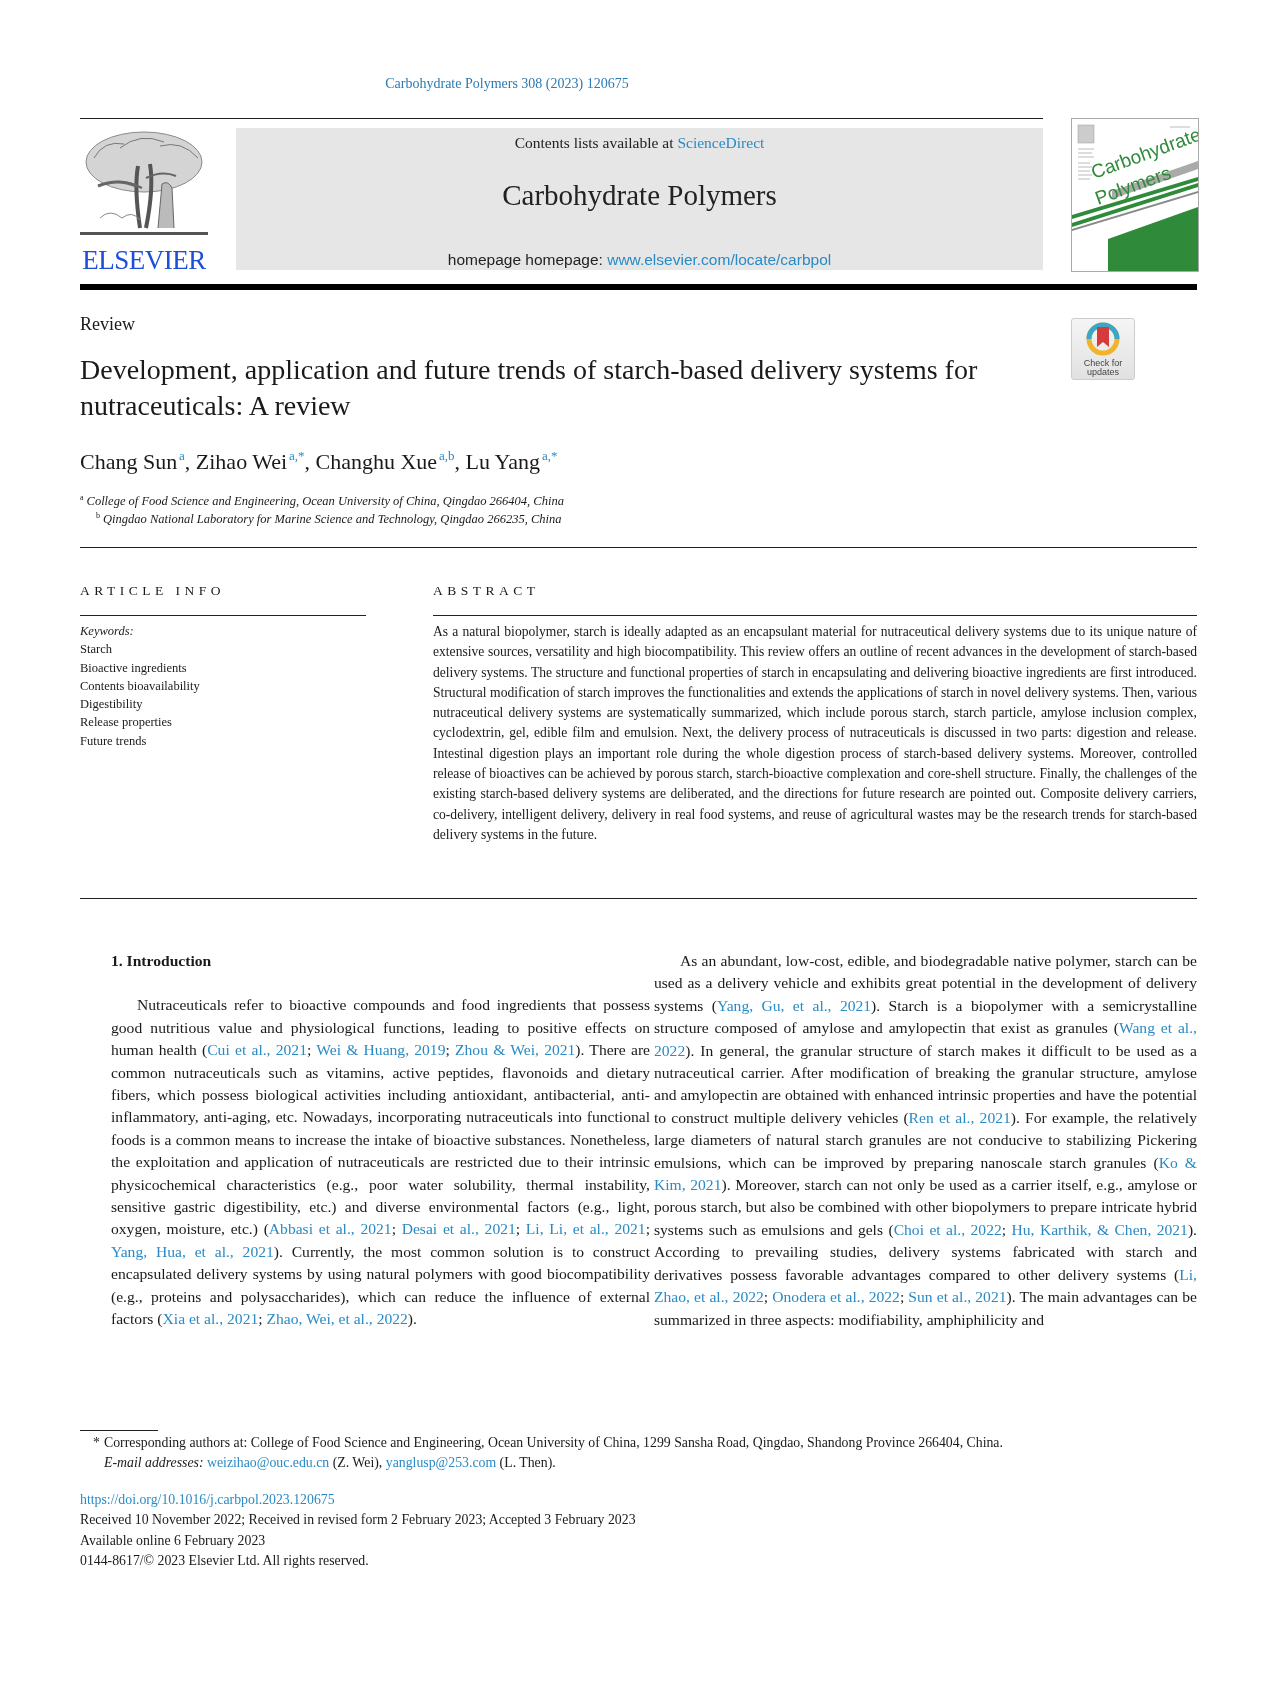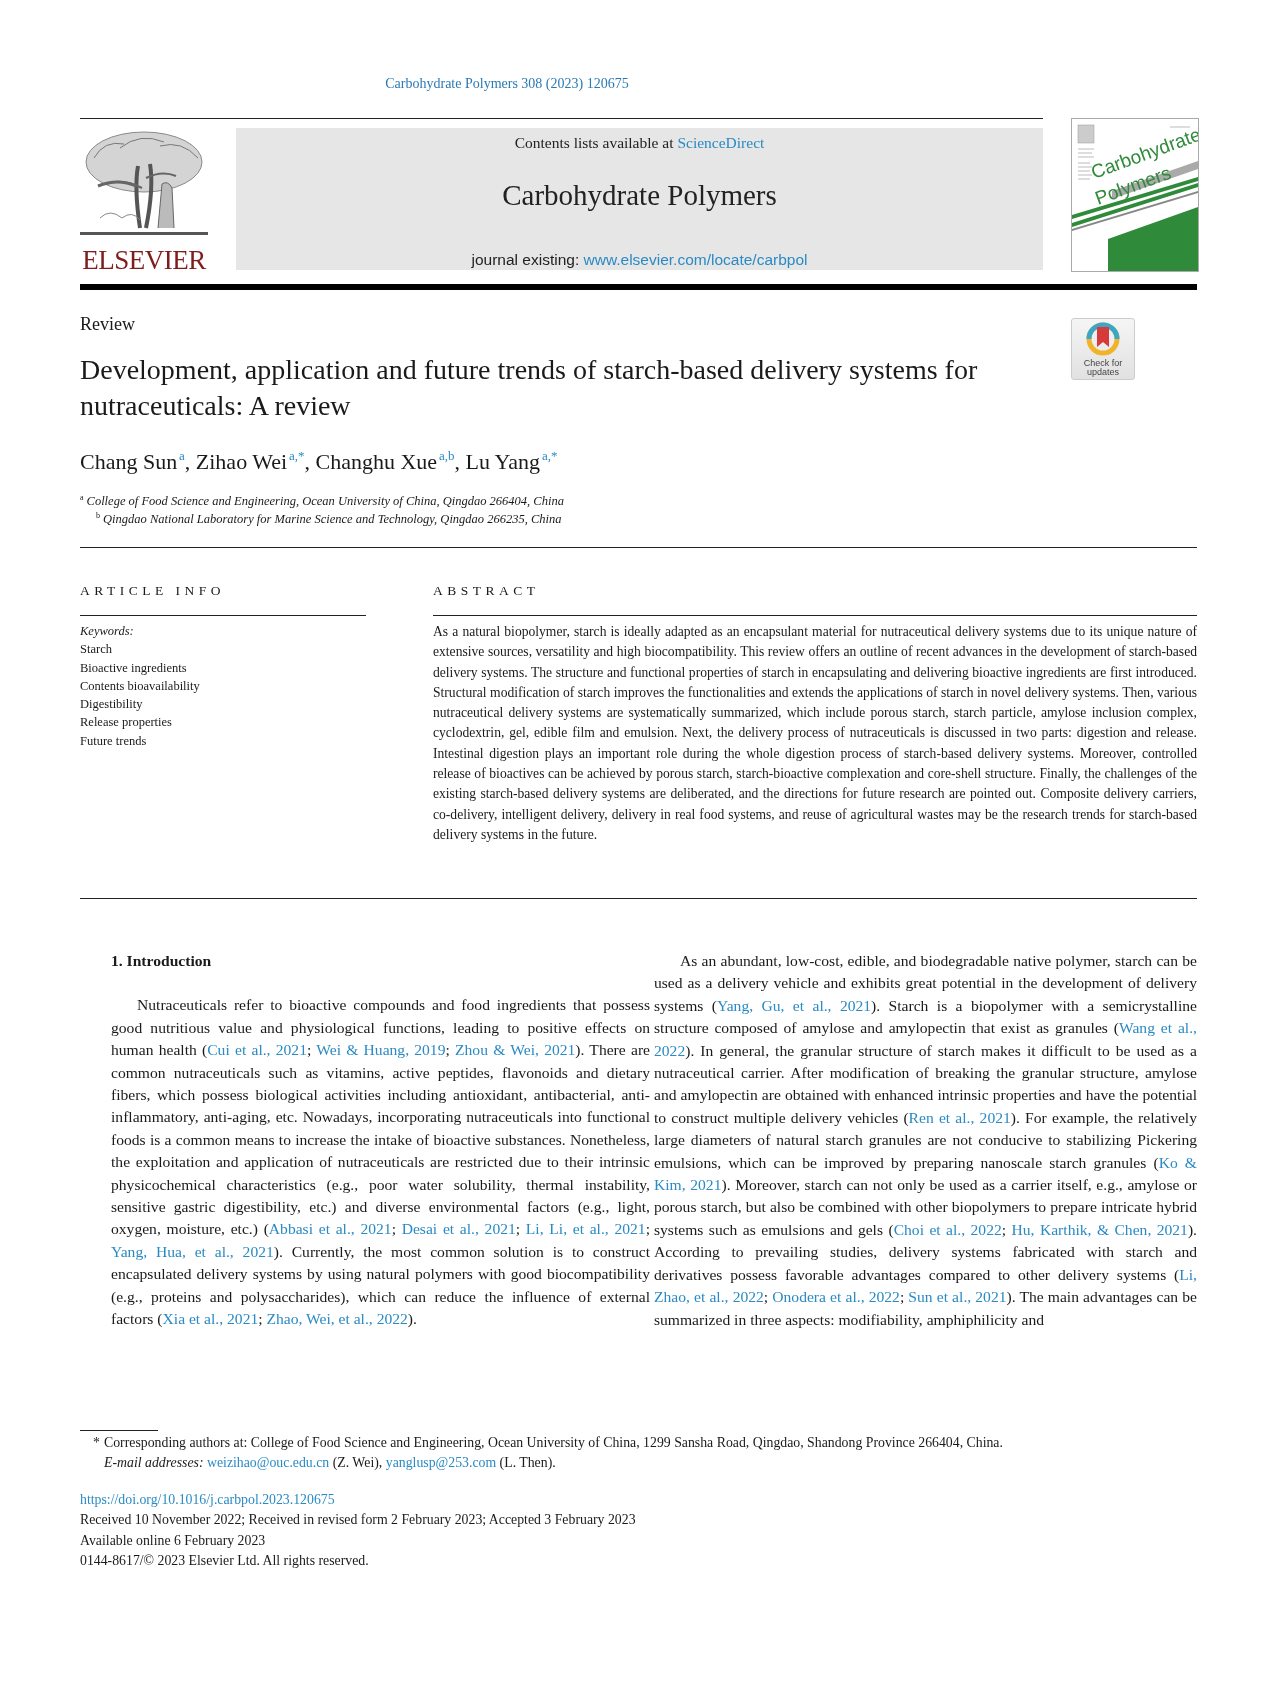--- a/index.html
+++ b/index.html
@@ -9,21 +9,21 @@
   }
   a, .link { color: #2a8ac4; text-decoration: none; }
   .abs { position: absolute; }
 
   
   .running-head { left: 0; width: 1014px; top: 76px; text-align: center; font-size: 14px; color: #2a7ab4; }
   .rule-top { left: 80px; width: 963px; top: 118px; height: 1px; background: #222; }
 
   
   .elsevier-logo { left: 80px; top: 128px; width: 128px; height: 148px; }
-  .elsevier-word { position: absolute; left: 0; bottom: 0; width: 128px; text-align: center; color: #7f1d1d; font-size: 27px; letter-spacing: -0.5px; }
+  .elsevier-word { position: absolute; left: 0; bottom: 0; width: 128px; text-align: center; color: #1d4ed8; font-size: 27px; letter-spacing: -0.5px; }
   .masthead-box { left: 236px; top: 128px; width: 807px; height: 142px; background: #e6e6e6; }
   .masthead-box .contents { position: absolute; top: 6px; width: 100%; text-align: center; font-size: 15.5px; color: #222; }
   .masthead-box .journal-name { position: absolute; top: 51px; width: 100%; text-align: center; font-size: 29px; color: #222; }
   .masthead-box .homepage { position: absolute; top: 123px; width: 100%; text-align: center; font-size: 15.5px; color: #222; font-family: "Liberation Sans", "DejaVu Sans", sans-serif; }
   .cover { left: 1071px; top: 118px; width: 126px; height: 152px; border: 1px solid #aaa; background: #fff; overflow: hidden; }
   .rule-thick { left: 80px; width: 1117px; top: 284px; height: 6px; background: #000; }
 
   
   .article-type { left: 80px; top: 314px; font-size: 18px; }
   .title { left: 80px; top: 352px; width: 900px; font-size: 28px; line-height: 36px; }
@@ -81,21 +81,21 @@
       <path d="M20 90 q10 -10 22 0 q10 -8 18 2" stroke="#888"></path>
     </g>
     <rect x="0" y="104" width="128" height="3" fill="#555"></rect>
   </svg>
   <div class="elsevier-word">ELSEVIER</div>
 </div>
 
 <div class="abs masthead-box">
   <div class="contents"><span>Contents lists available at </span><a class="link">ScienceDirect</a></div>
   <div class="journal-name">Carbohydrate Polymers</div>
-  <div class="homepage"><span>journal existing: </span><a class="link">www.elsevier.com/locate/carbpol</a></div>
+  <div class="homepage"><span>homepage homepage: </span><a class="link">www.elsevier.com/locate/carbpol</a></div>
 </div>
 
 <div class="abs cover">
   <svg width="126" height="152" viewBox="0 0 126 152">
     <rect x="6" y="6" width="16" height="18" fill="#ccc" stroke="#999" stroke-width="0.5"></rect>
     <g stroke="#bbb" stroke-width="1">
       <line x1="6" y1="30" x2="22" y2="30"></line>
         <line x1="6" y1="34" x2="20" y2="34"></line>
         <line x1="6" y1="38" x2="22" y2="38"></line>
       <line x1="6" y1="44" x2="18" y2="44"></line>

